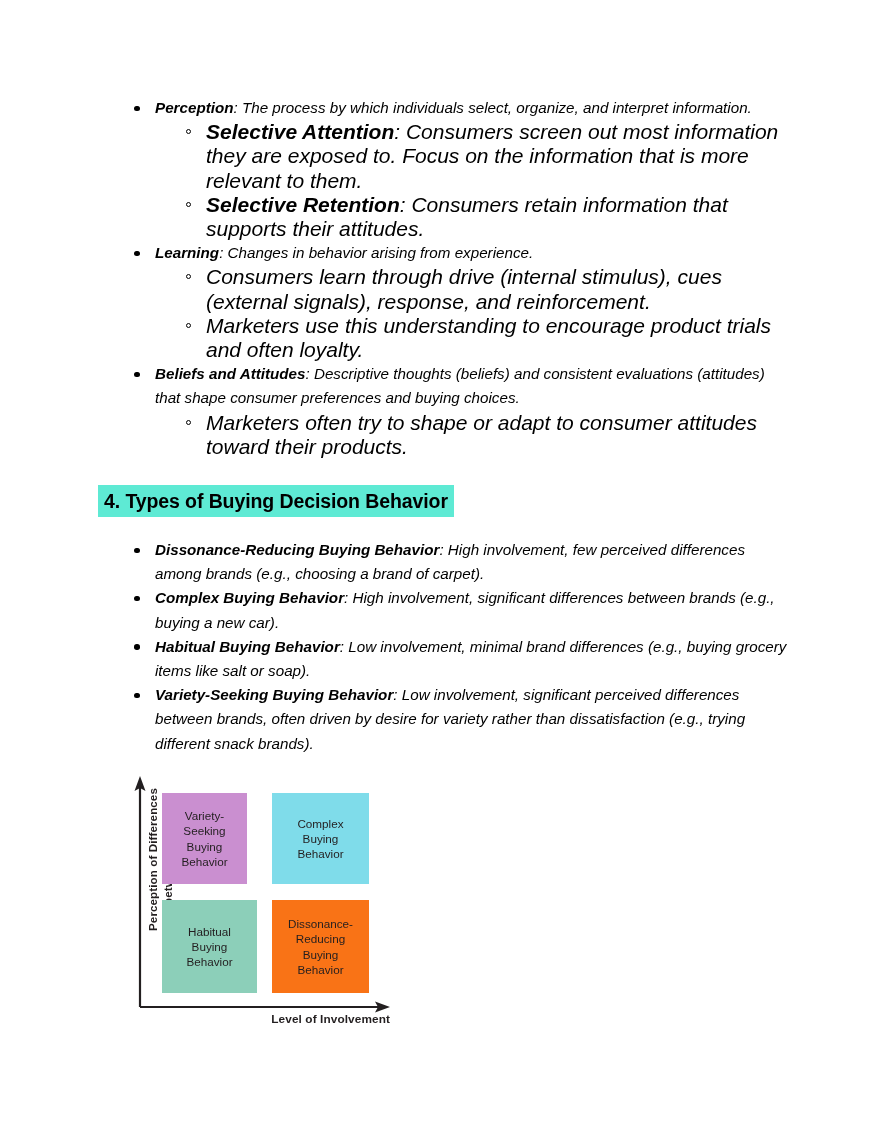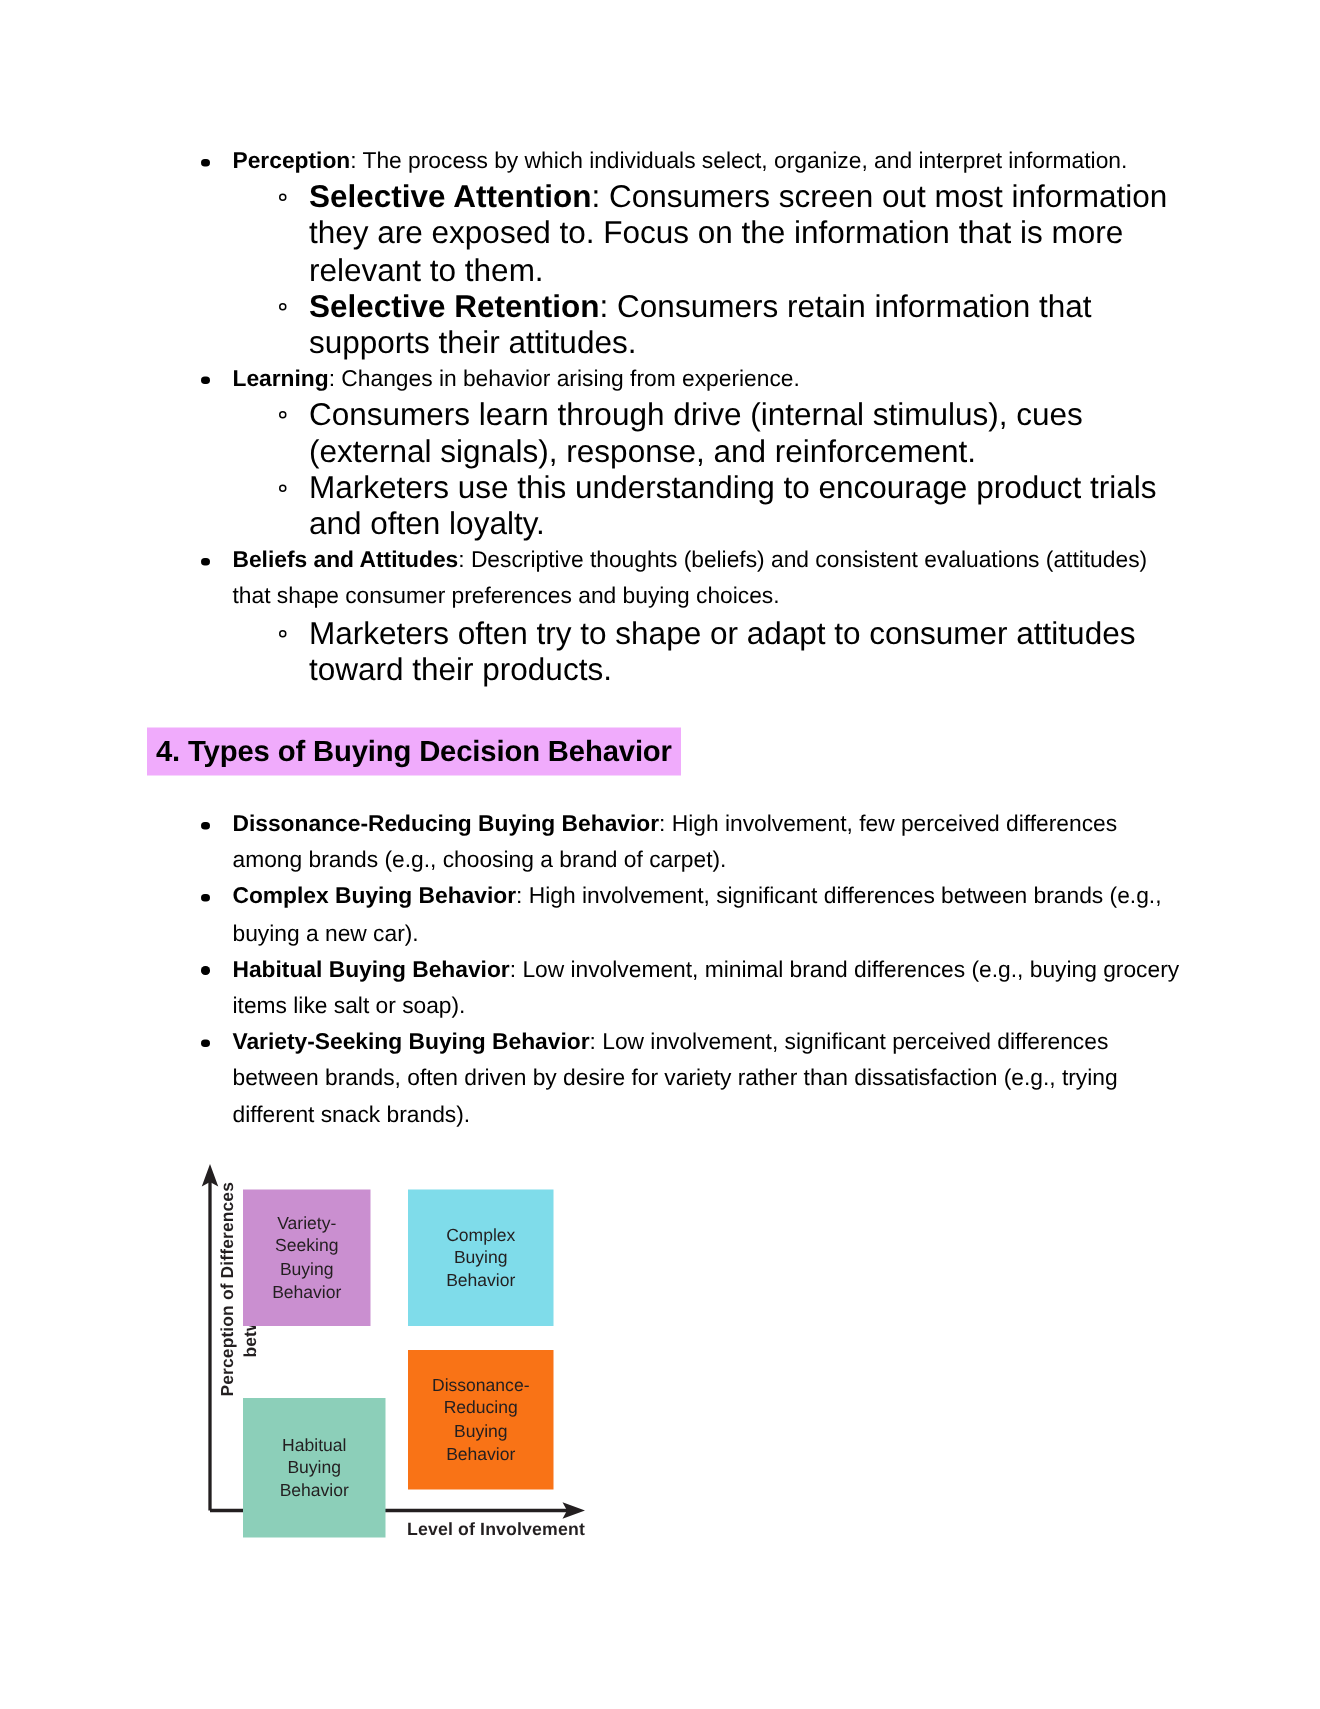--- a/index.html
+++ b/index.html
@@ -30,20 +30,21 @@
     left: 98px;
     top: 96px;
     width: 690px;
   }
 
   
   ul.lvl1 {
     list-style: none;
     margin: 0;
     padding: 0;
+    font-style: italic;
   }
   ul.lvl1 > li.bullet1 {
     position: relative;
     padding-left: 57px;
     font-size: 15.2px;
     line-height: 24.2px;
     margin: 0;
   }
   ul.lvl1 > li.bullet1::before {
     content: "";
@@ -141,21 +142,21 @@
     justify-content: center;
     text-align: center;
     font-size: 11.7px;
     line-height: 15.2px;
     color: #231f20;
   }
   .qbox span { display: block; }
 
   #q-variety  { left: 62px;  top: 23px;  width: 85px; height: 91px; }
   #q-complex  { left: 172px; top: 23px;  width: 97px; height: 91px; }
-  #q-habitual { left: 62px;  top: 130px; width: 95px; height: 93px; margin-top: 32px; }
+  #q-habitual { left: 62px;  top: 130px; width: 95px; height: 93px; }
   #q-dissonance { left: 172px; top: 130px; width: 97px; height: 93px; }
 </style>
 </head>
 <body>
 
 <div class="page">
 
   <div class="content">
 
     <ul class="lvl1">
@@ -189,21 +190,21 @@
         <ul class="lvl2">
           <li class="bullet2">
             <span>Marketers often try to shape or adapt to consumer attitudes toward their products.</span>
           </li>
         </ul>
       </li>
 
     </ul>
 
     <div class="section-heading-wrap">
-      <span class="section-heading" style="background: #f0abfc;">4. Types of Buying Decision Behavior</span>
+      <span class="section-heading" style="background: #5eead4;">4. Types of Buying Decision Behavior</span>
     </div>
 
     <ul class="lvl1">
       <li class="bullet1">
         <span class="term">Dissonance-Reducing Buying Behavior</span><span>: High involvement, few perceived differences among brands (e.g., choosing a brand of carpet).</span>
       </li>
       <li class="bullet1">
         <span class="term">Complex Buying Behavior</span><span>: High involvement, significant differences between brands (e.g., buying a new car).</span>
       </li>
       <li class="bullet1">

